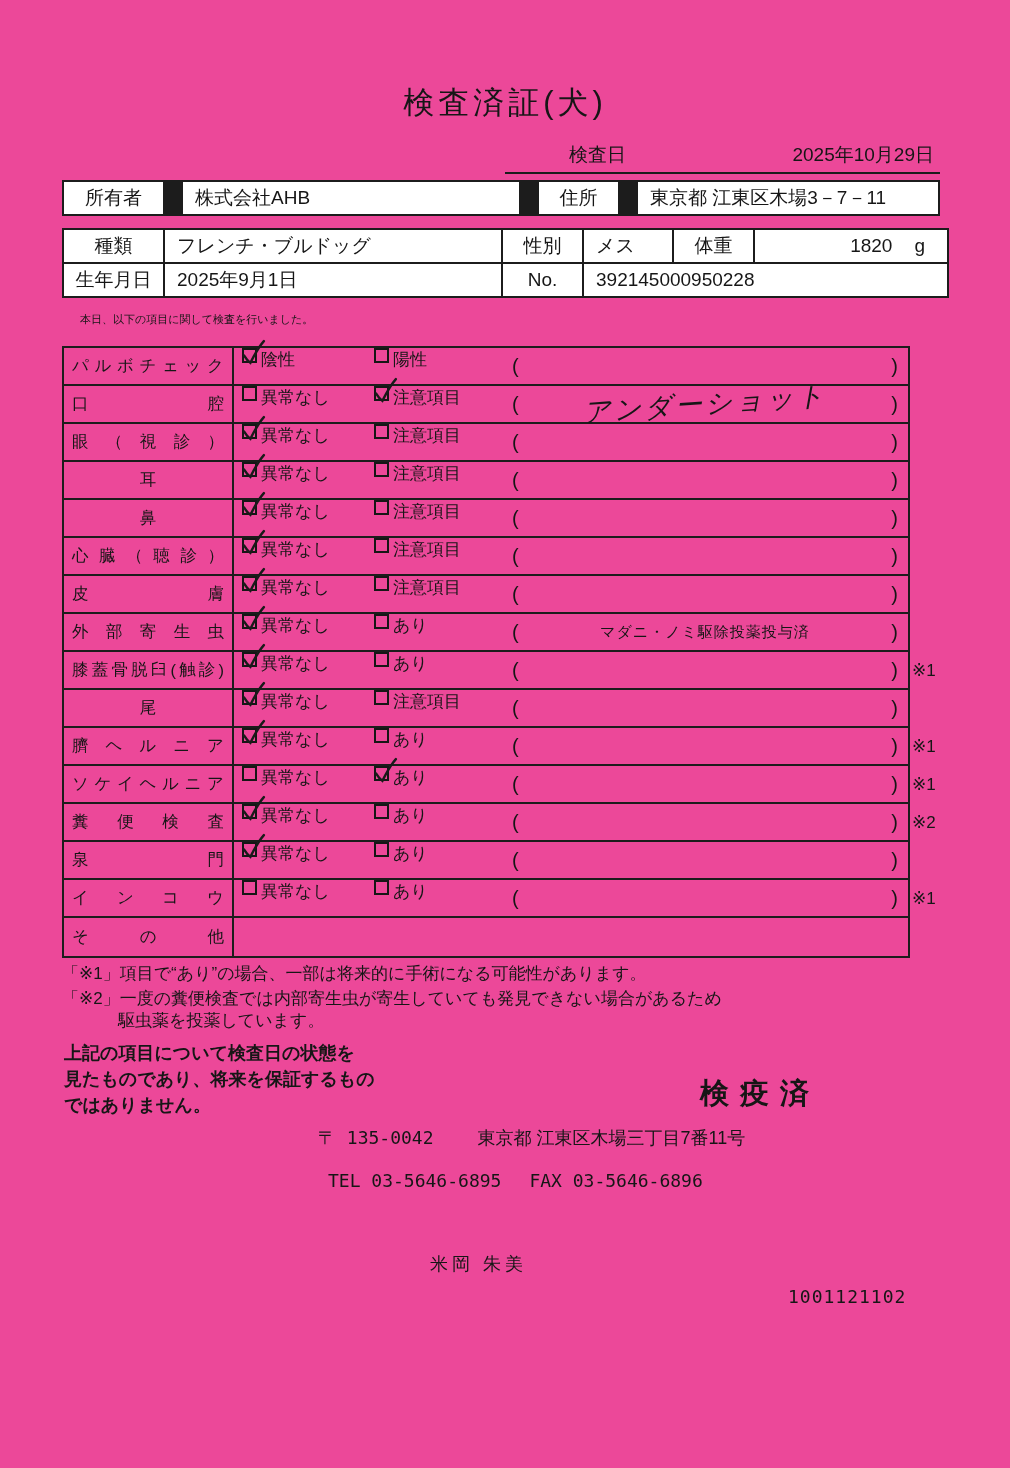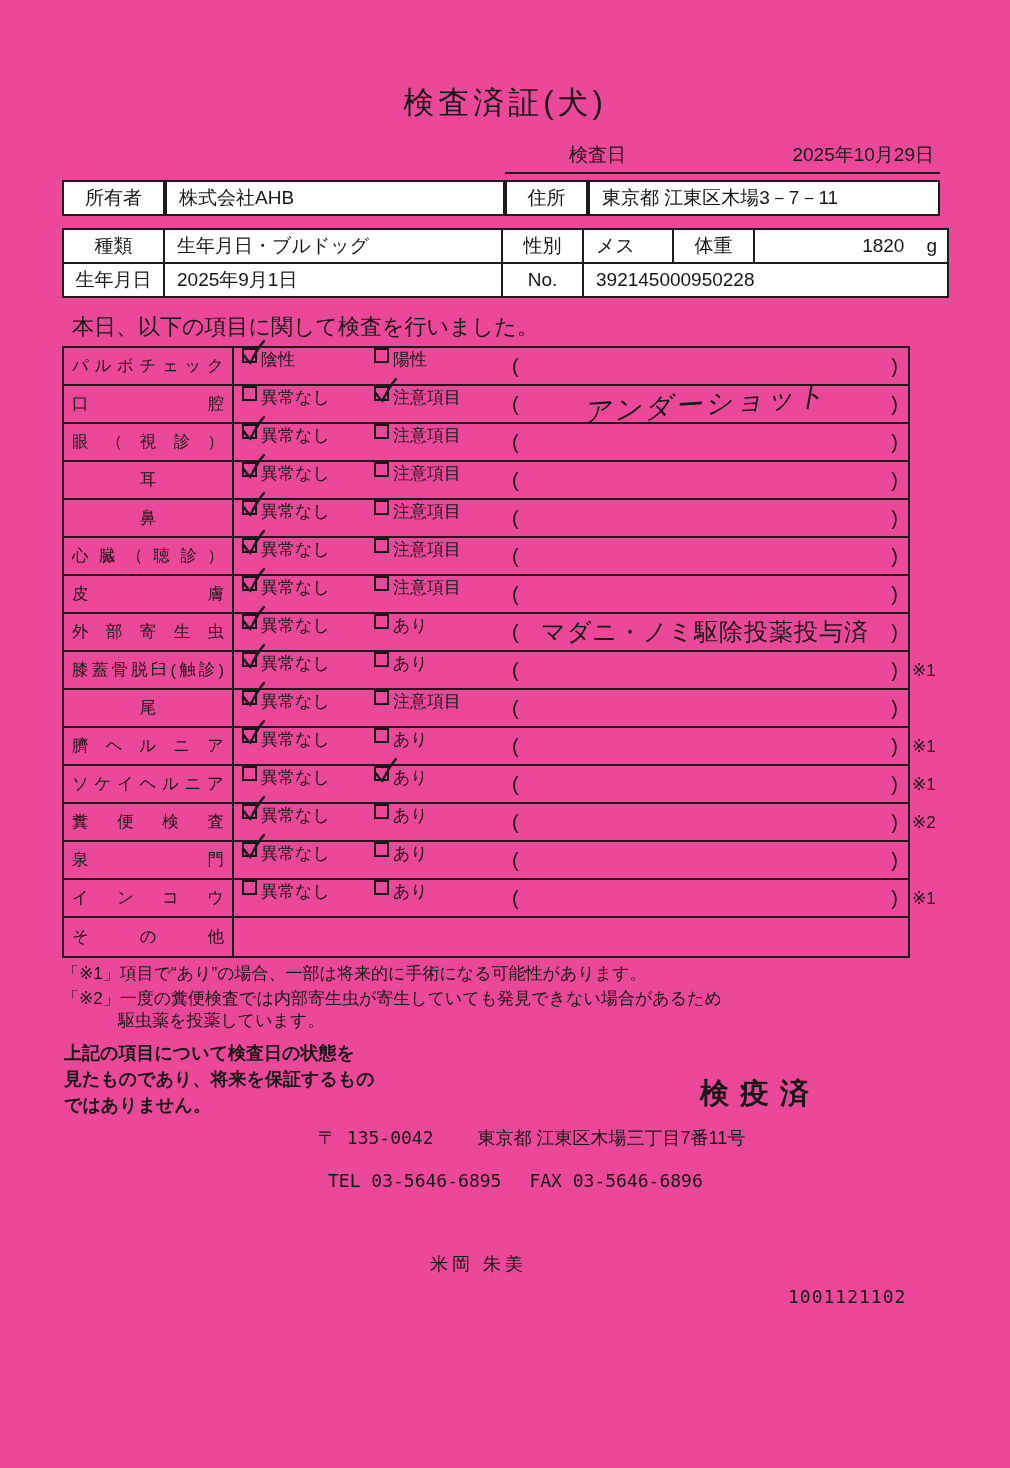--- a/index.html
+++ b/index.html
@@ -4,45 +4,45 @@
 <style>
   *{margin:0;padding:0;box-sizing:border-box}
   html,body{background:#fff}
   body{width:1010px;height:1468px;position:relative;font-family:"Liberation Sans","DejaVu Sans",sans-serif;color:#161616;overflow:hidden}
   .page{position:absolute;inset:0;background:#ec4899}
 
   .title{position:absolute;top:82px;left:0;width:100%;text-align:center;font-size:31px;font-weight:500;letter-spacing:4px}
 
   .daterow{position:absolute;top:142px;left:505px;width:435px;height:32px;display:flex;align-items:flex-start;justify-content:space-between;border-bottom:2px solid #1c1c1c;padding:0 6px 5px 64px;font-size:19px}
 
-  .infoA{position:absolute;top:180px;left:62px;width:878px;display:grid;grid-template-columns:99px 336px 79px 1fr;gap:4px;background:#1c1c1c;border:2px solid #1c1c1c}
+  .infoA{position:absolute;top:180px;left:62px;width:878px;display:grid;grid-template-columns:99px 336px 79px 1fr;gap:20px;background:#1c1c1c;border:2px solid #1c1c1c}
   .infoBC{position:absolute;top:228px;left:62px;width:887px;display:grid;grid-template-columns:99px 336px 79px 88px 79px 1fr;grid-auto-rows:32px;gap:2px;background:#1c1c1c;border:2px solid #1c1c1c}
   .icell{background:#fff;display:flex;align-items:center;font-size:19px;padding:0 12px;height:32px;white-space:nowrap}
   .ilabel{justify-content:center;padding:0 4px}
   .span3{grid-column:4/7}
-  .wv{justify-content:flex-end;gap:22px;padding-right:10px}
-
-  .intro{position:absolute;top:312px;left:72px;font-size:22px}
+  .wv{justify-content:flex-end;gap:22px;padding-right:22px}
+
+  .intro{position:absolute;top:312px;left:80px;font-size:11px}
 
   .mtable{position:absolute;top:346px;left:62px;width:848px;border:2px solid #1c1c1c}
   .tr{display:flex;height:38px;border-bottom:2px solid #1c1c1c;position:relative}
   .tr:last-child{border-bottom:none}
   .ci{width:170px;border-right:2px solid #1c1c1c;display:flex;align-items:center;justify-content:space-between;padding:0 8px;font-size:16.5px;flex:none}
   .co{display:flex;flex:none;padding-left:8px}
   .o1{width:132px}
   .o2{width:136px}
   .cb{width:15px;height:15px;border:2px solid #161616;position:relative;flex:none;margin-right:4px}
   .cb svg{display:none;position:absolute;left:-3px;top:-11px;width:25px;height:27px;overflow:visible}
   .cb[data-checked="true"] svg{display:block}
   .cb path{fill:none;stroke:#1a1a1a;stroke-width:2.3;stroke-linecap:round}
   .cl{font-size:17px;white-space:nowrap}
   .cp{flex:1;position:relative;display:flex;align-items:center;justify-content:space-between;padding:0 10px;font-size:20px}
   .pt{position:absolute;left:34px;right:34px;text-align:center;font-size:19px;white-space:nowrap}
   .pt[data-style="handwritten"]{font-size:27px;font-style:italic;font-weight:500;letter-spacing:3px;transform:rotate(-4deg);font-family:"DejaVu Serif",serif}
-  .pt[data-style="print"]{font-size:24px;font-weight:500;letter-spacing:1px}
+  .pt[data-style="print"]{font-size:15px;font-weight:500;letter-spacing:1px}
   .mk{position:absolute;right:-48px;top:50%;transform:translateY(-50%);font-size:17px;width:44px}
   .filler{flex:1}
 
   .fn{position:absolute;left:62px;font-size:17px;white-space:nowrap}
   .fn1{top:962px}
   .fn2{top:987px}
   .fn3{top:1009px;left:118px}
 
   .disc{position:absolute;top:1040px;left:64px;font-size:18px;font-weight:bold;line-height:26px}
   .stamp{position:absolute;top:1074px;left:700px;font-size:29px;font-weight:700;letter-spacing:11px;white-space:nowrap}
@@ -68,21 +68,21 @@
 
   <div class="infoA">
     <div class="icell ilabel">所有者</div>
     <div class="icell">株式会社AHB</div>
     <div class="icell ilabel">住所</div>
     <div class="icell">東京都 江東区木場3－7－11</div>
   </div>
 
   <div class="infoBC">
     <div class="icell ilabel">種類</div>
-    <div class="icell">生年月日・ブルドッグ</div>
+    <div class="icell">フレンチ・ブルドッグ</div>
     <div class="icell ilabel">性別</div>
     <div class="icell">メス</div>
     <div class="icell ilabel">体重</div>
     <div class="icell wv">
       <span>1820</span>
       <span>g</span>
     </div>
     <div class="icell ilabel">生年月日</div>
     <div class="icell">2025年9月1日</div>
     <div class="icell ilabel">No.</div>

